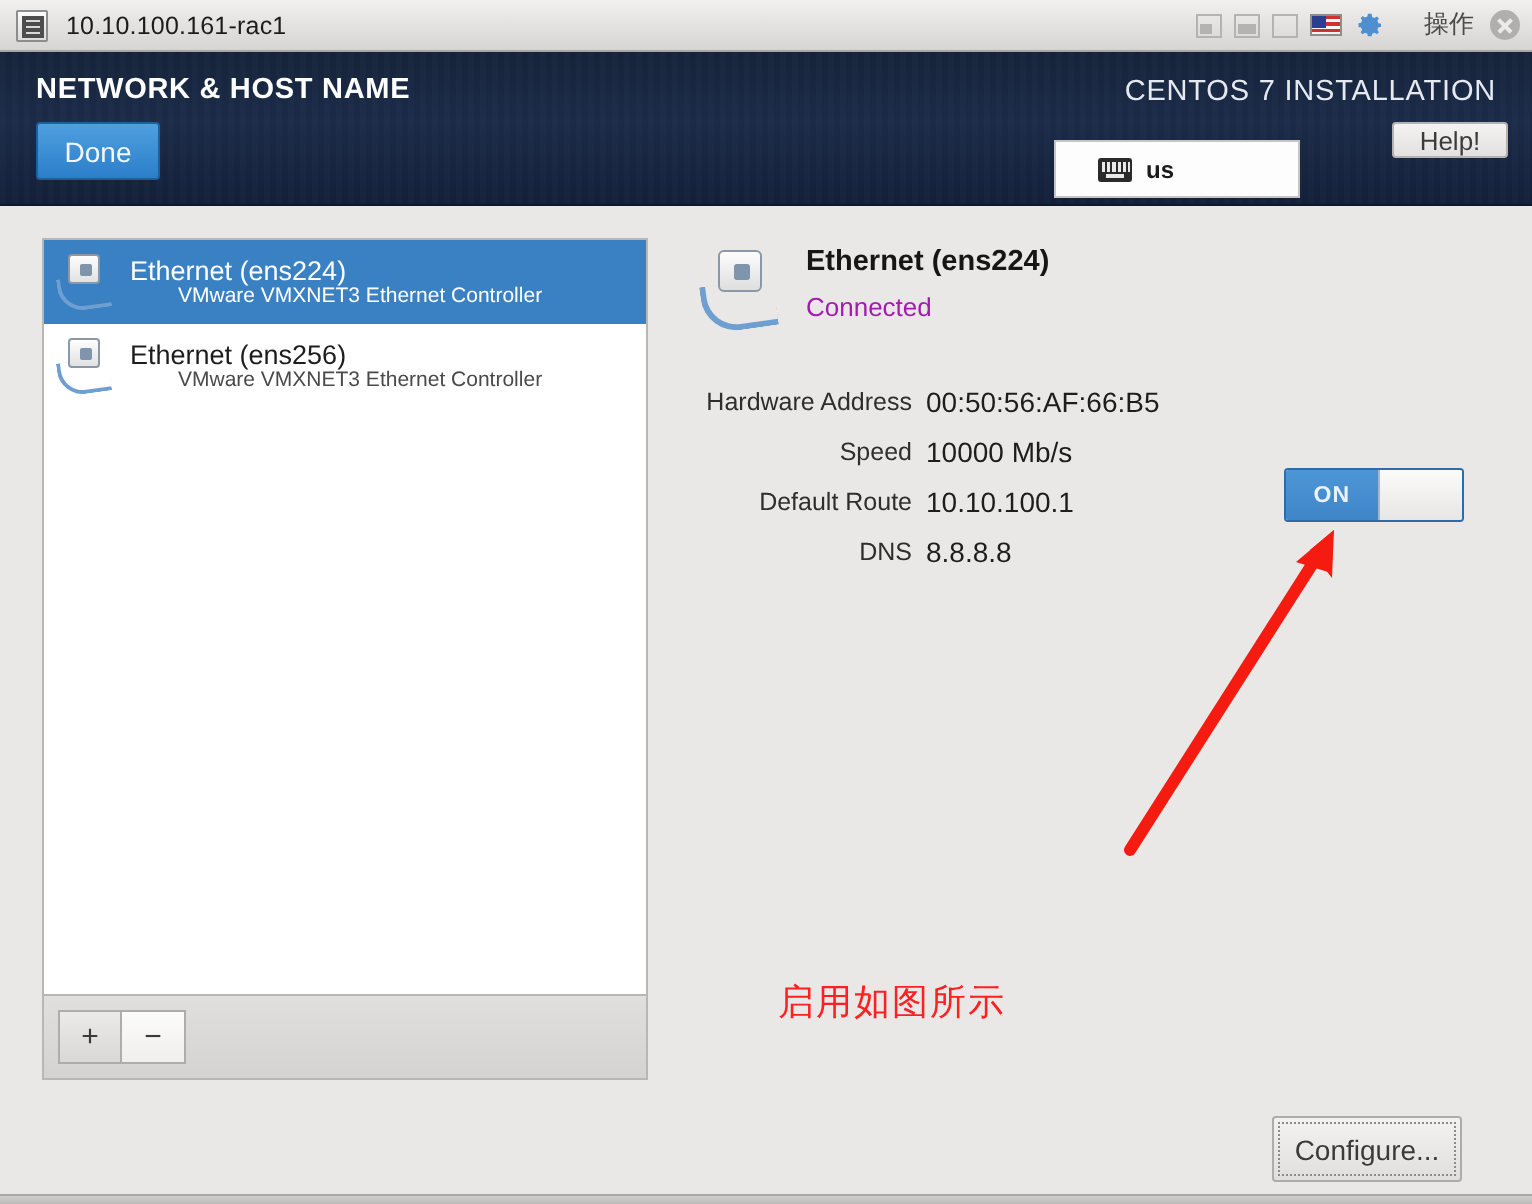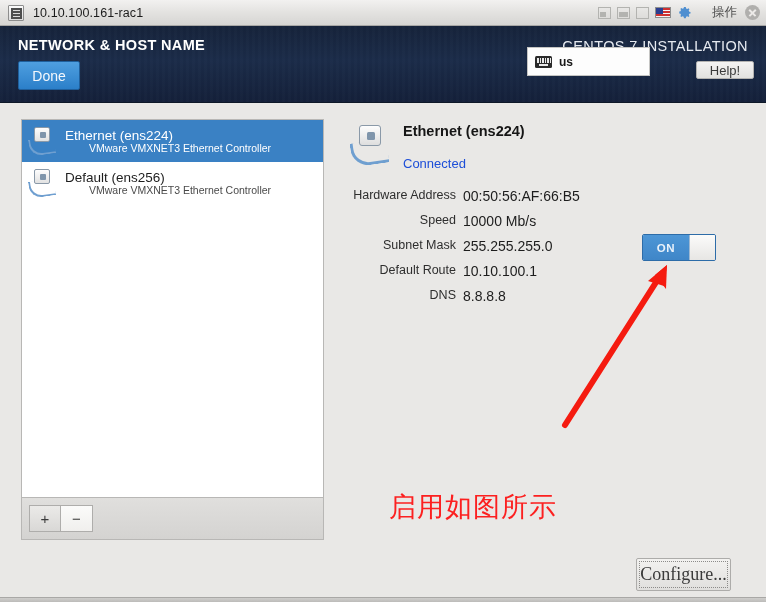--- a/index.html
+++ b/index.html
@@ -92,24 +92,24 @@
     border-radius: 2px;
     color: #f4f8fc; font-size: 14px;
     display: flex; align-items: center; justify-content: center;
     cursor: pointer;
   }
   #centos-title {
     position: absolute; right: 18px; top: 12px;
     font-size: 14.5px; color: #e6eaf0; letter-spacing: .4px;
   }
   #kbd-box {
-    position: absolute; right: 116px; top: 21px;
+    position: absolute; right: 116px; top: 44px;
     width: 123px; height: 29px; background: #fdfdfd;
     border: 1px solid #c5c5c3;
-    display: flex; align-items: center; padding-left: 7px; gap: 7px;
+    display: flex; align-items: center; padding-left: 21px; gap: 7px;
   }
   #kbd-icon {
     width: 17px; height: 12px; background: #2b2b2b; border-radius: 1.5px;
     position: relative;
   }
   #kbd-icon::before {
     content:"";
     position:absolute; left:1.5px; top:2px; width:14px; height:5px;
     background: repeating-linear-gradient(to right,#e9e9e9 0 1.6px, #2b2b2b 1.6px 2.6px),
                 repeating-linear-gradient(to bottom,#e9e9e9 0 1.6px, #2b2b2b 1.6px 2.6px);
@@ -190,67 +190,67 @@
   #detail-icon .port::after {
     content:""; position:absolute; left:6.5px; top:6px; width:8px; height:8px;
     background:#7f95ab; border-radius:1.5px;
   }
   #detail-icon .cable {
     position:absolute; left:1px; top:16px; width:37px; height:24px;
     border: 3.4px solid #6f9fd0; border-top:none; border-right:none;
     border-radius: 0 0 0 18px; transform: rotate(-8deg);
   }
   #detail-name { font-size: 14.5px; color:#161616; font-weight:700; line-height:1.2; }
-  #detail-state { font-size: 13px; color:#1d4ed8; margin-top:16px; }
+  #detail-state { font-size: 13px; color:#a21caf; margin-top:6px; }
 
   
   #toggle {
-    position:absolute; left:642px; top:131px; width:74px; height:27px;
+    position:absolute; left:642px; top:131px; width:90px; height:27px;
     border:1px solid #2d6ca8; border-radius:2px; overflow:hidden;
     display:flex; cursor:pointer;
     box-shadow: inset 0 0 0 1px rgba(255,255,255,.25);
   }
   #toggle-on {
     width: 46px; height:100%;
     background: linear-gradient(to bottom,#4d96d6 0%,#3f86c8 100%);
     color:#eaf2fa; font-size:11.5px; font-weight:700; letter-spacing:.6px;
     display:flex; align-items:center; justify-content:center;
   }
   #toggle-knob {
     flex:1; height:100%;
     background: linear-gradient(to bottom,#fbfbfa 0%,#e7e6e4 100%);
     border-left:1px solid #9fb9d2;
   }
 
   
   #props { position:absolute; left:350px; top:85px; width:300px; }
-  .prop { display:flex; height:25px; }
+  .prop { display:flex; height:25px; align-items:center; }
   .prop-label {
     width: 113px; text-align:right; padding-right:7px;
     font-size: 12.5px; color:#2e2e2e;
   }
   .prop-value { font-size: 14px; color:#1d1d1d; }
 
   
   #arrow-svg { position:absolute; left:550px; top:150px; width:150px; height:180px; pointer-events:none; }
   #cn-note {
     position:absolute; left:389px; top:386px;
-    font-size: 27px; color:#fc2020; letter-spacing: 1px;
+    font-size: 18px; color:#fc2020; letter-spacing: 1px;
     font-family: "DejaVu Sans", sans-serif;
     white-space: nowrap;
   }
 
   
   #configure-btn {
     position:absolute; left:636px; top:455px; width:95px; height:33px;
     background: linear-gradient(to bottom,#f3f2f0,#e0dfdd);
     border: 1px solid #adacaa; border-radius:2px;
     display:flex; align-items:center; justify-content:center;
-    font-size: 18px; color:#3a3a3a; cursor:pointer;
-    outline: 1px dotted #8c8b89; outline-offset: -4px; font-family: Liberation Serif, serif;
+    font-size: 14px; color:#3a3a3a; cursor:pointer;
+    outline: 1px dotted #8c8b89; outline-offset: -4px;
   }
 
   
   #taskbar {
     position:absolute; left:0; top:597px; width:766px; height:5px;
     background: linear-gradient(to bottom,#cfcecc,#bcbbb9);
     border-top: 1px solid #a9a8a6;
     overflow:hidden;
   }
 </style>
@@ -306,21 +306,21 @@
         <span class="dev-name">Ethernet (ens224)</span>
         <span class="dev-sub">VMware VMXNET3 Ethernet Controller</span>
       </div>
     </div>
     <div class="dev-row">
       <div class="dev-icon">
         <div class="cable"></div>
           <div class="port"></div>
       </div>
       <div class="dev-texts">
-        <span class="dev-name">Default (ens256)</span>
+        <span class="dev-name">Ethernet (ens256)</span>
         <span class="dev-sub">VMware VMXNET3 Ethernet Controller</span>
       </div>
     </div>
   </div>
 
   <div id="devlist-footer">
     <div class="pmbtn" id="plus-btn">+</div>
     <div class="pmbtn" id="minus-btn">−</div>
   </div>
 
@@ -341,24 +341,20 @@
   </div>
 
   <div id="props">
     <div class="prop">
       <div class="prop-label">Hardware Address</div>
       <div class="prop-value">00:50:56:AF:66:B5</div>
     </div>
     <div class="prop">
       <div class="prop-label">Speed</div>
       <div class="prop-value">10000 Mb/s</div>
-    </div>
-    <div class="prop">
-      <div class="prop-label">Subnet Mask</div>
-      <div class="prop-value">255.255.255.0</div>
     </div>
     <div class="prop">
       <div class="prop-label">Default Route</div>
       <div class="prop-value">10.10.100.1</div>
     </div>
     <div class="prop">
       <div class="prop-label">DNS</div>
       <div class="prop-value">8.8.8.8</div>
     </div>
   </div>

